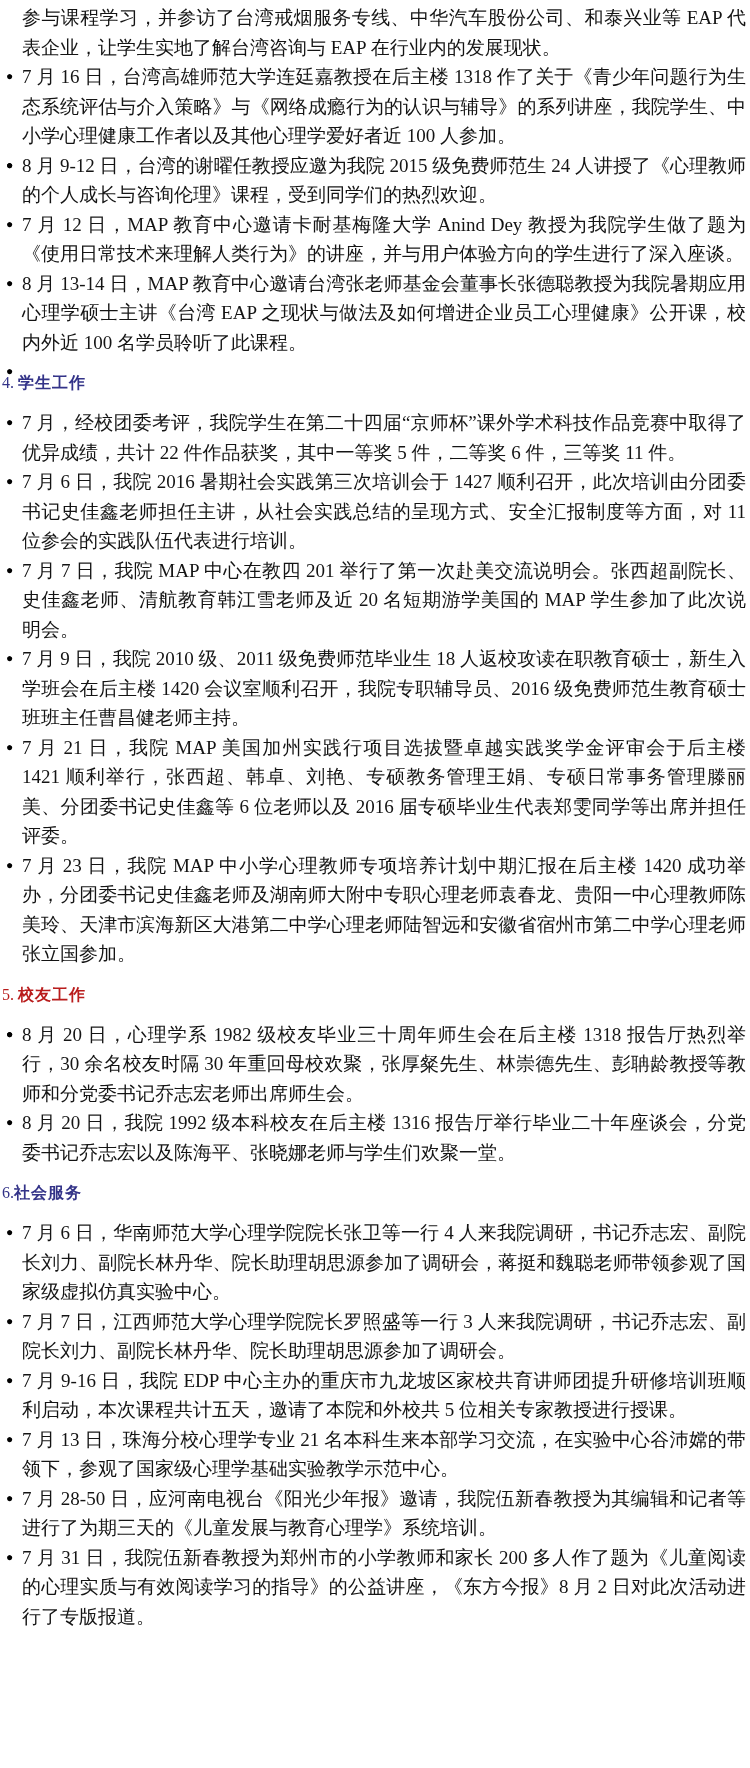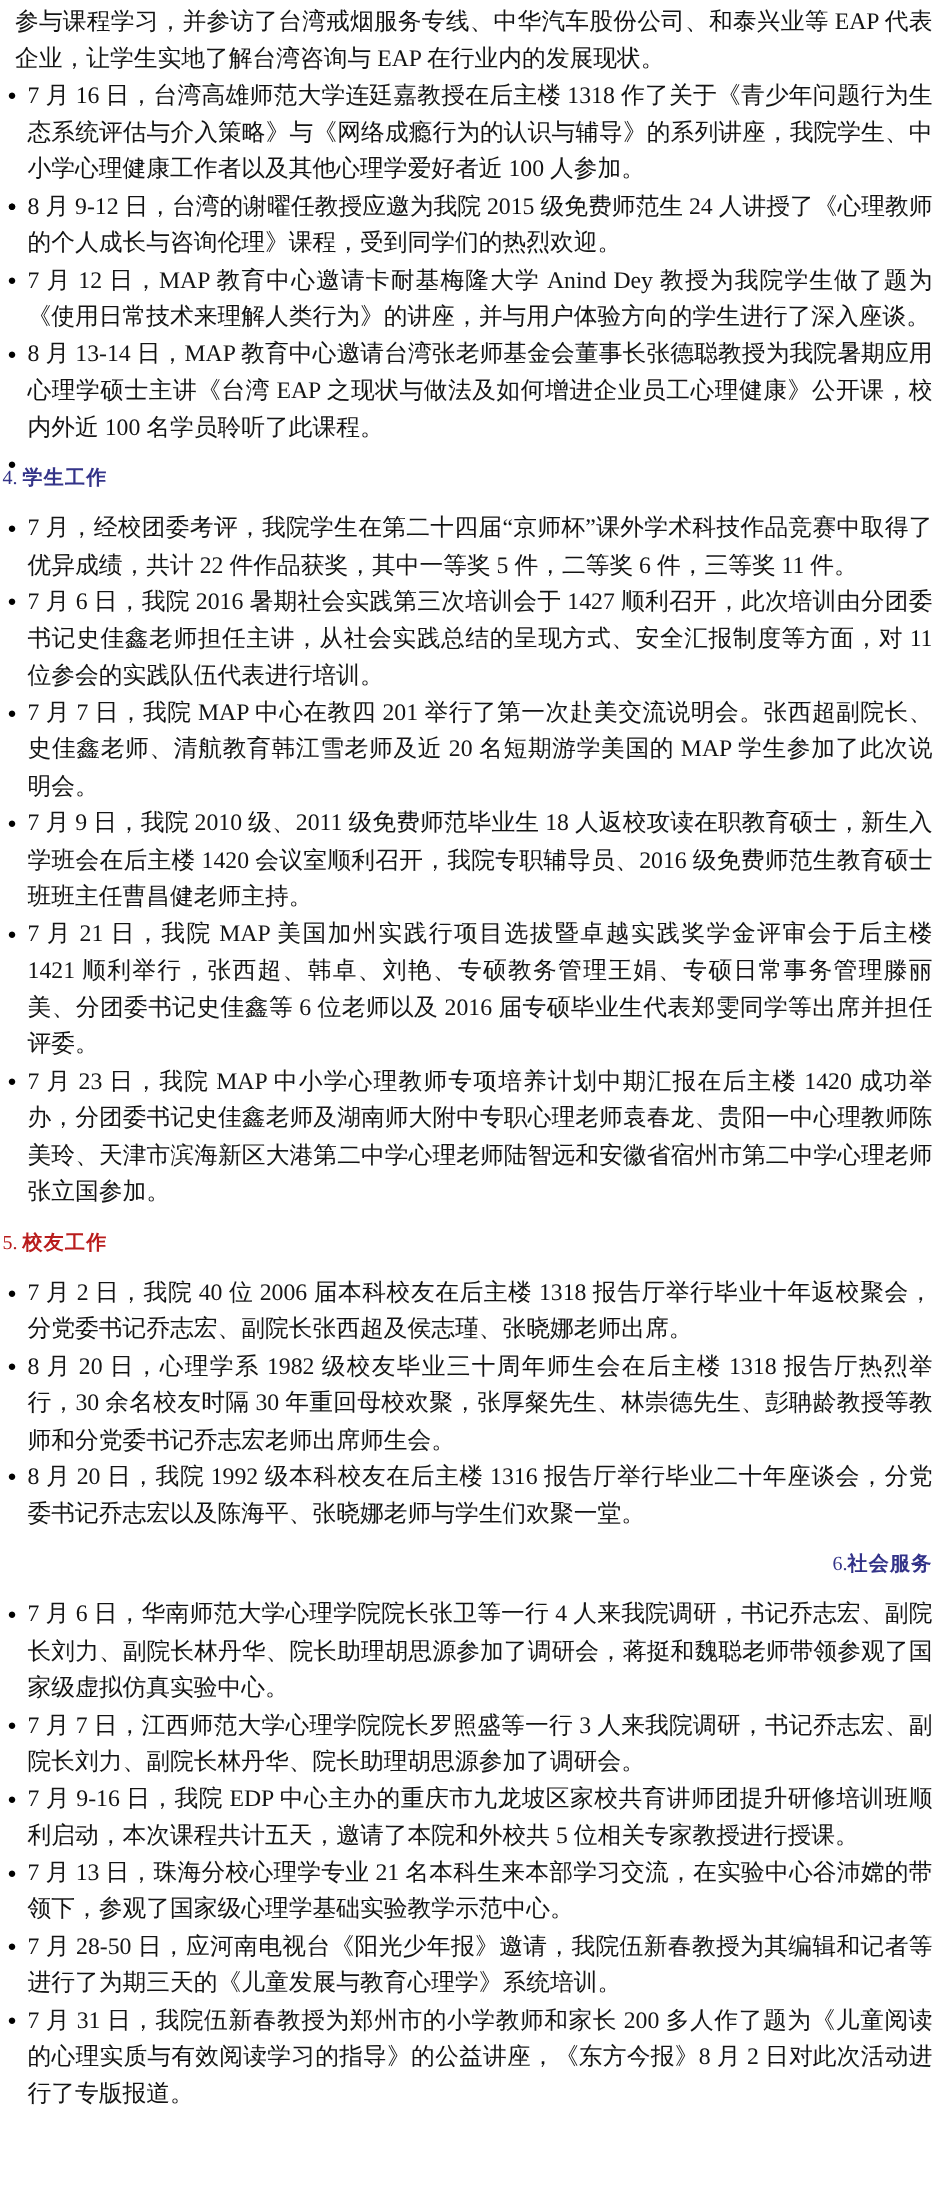--- a/index.html
+++ b/index.html
@@ -9,21 +9,21 @@
     width: 750px;
     min-height: 1768px;
     padding: 3px 4px 0 0;
     font-family: "Liberation Serif", "DejaVu Serif", serif;
     font-size: 19px;
     line-height: 29.5px;
     color: #141414;
     background: #ffffff;
   }
   .para {
-    margin-left: 12px;
+    margin-left: 22px;
     text-align: justify;
   }
   .bullet-item {
     position: relative;
     margin-left: 6px;
     padding-left: 16px;
     text-align: justify;
   }
   .bullet-marker {
     position: absolute;
@@ -114,34 +114,33 @@
   </div>
         </div>
   </div>
       <div class="section">
     <div class="section-heading" style="color: #b91c1c;">
       <span class="sec-num">5. </span><span class="sec-title">校友工作</span>
     </div>
     <div class="section-bullets">
           <div class="bullet-item">
     <span class="bullet-marker">●</span>
-    <span class="bullet-text">7 月 2 日，我院 40 位 2006 届本科校友在后主楼 1318 报告厅举行毕业十年返校聚会，分党委书记乔志宏、副院长张西超及侯志瑾、张晓娜老师出席。</span>
   </div>
           <div class="bullet-item">
     <span class="bullet-marker">●</span>
     <span class="bullet-text">8 月 20 日，心理学系 1982 级校友毕业三十周年师生会在后主楼 1318 报告厅热烈举行，30 余名校友时隔 30 年重回母校欢聚，张厚粲先生、林崇德先生、彭聃龄教授等教师和分党委书记乔志宏老师出席师生会。</span>
   </div>
           <div class="bullet-item">
     <span class="bullet-marker">●</span>
     <span class="bullet-text">8 月 20 日，我院 1992 级本科校友在后主楼 1316 报告厅举行毕业二十年座谈会，分党委书记乔志宏以及陈海平、张晓娜老师与学生们欢聚一堂。</span>
   </div>
         </div>
   </div>
       <div class="section">
-    <div class="section-heading" style="color: rgb(51, 51, 136); text-align: right;">
+    <div class="section-heading" style="color: rgb(51, 51, 136);">
       <span class="sec-num">6.</span><span class="sec-title">社会服务</span>
     </div>
     <div class="section-bullets">
           <div class="bullet-item">
     <span class="bullet-marker">●</span>
     <span class="bullet-text">7 月 6 日，华南师范大学心理学院院长张卫等一行 4 人来我院调研，书记乔志宏、副院长刘力、副院长林丹华、院长助理胡思源参加了调研会，蒋挺和魏聪老师带领参观了国家级虚拟仿真实验中心。</span>
   </div>
           <div class="bullet-item">
     <span class="bullet-marker">●</span>
     <span class="bullet-text">7 月 7 日，江西师范大学心理学院院长罗照盛等一行 3 人来我院调研，书记乔志宏、副院长刘力、副院长林丹华、院长助理胡思源参加了调研会。</span>

